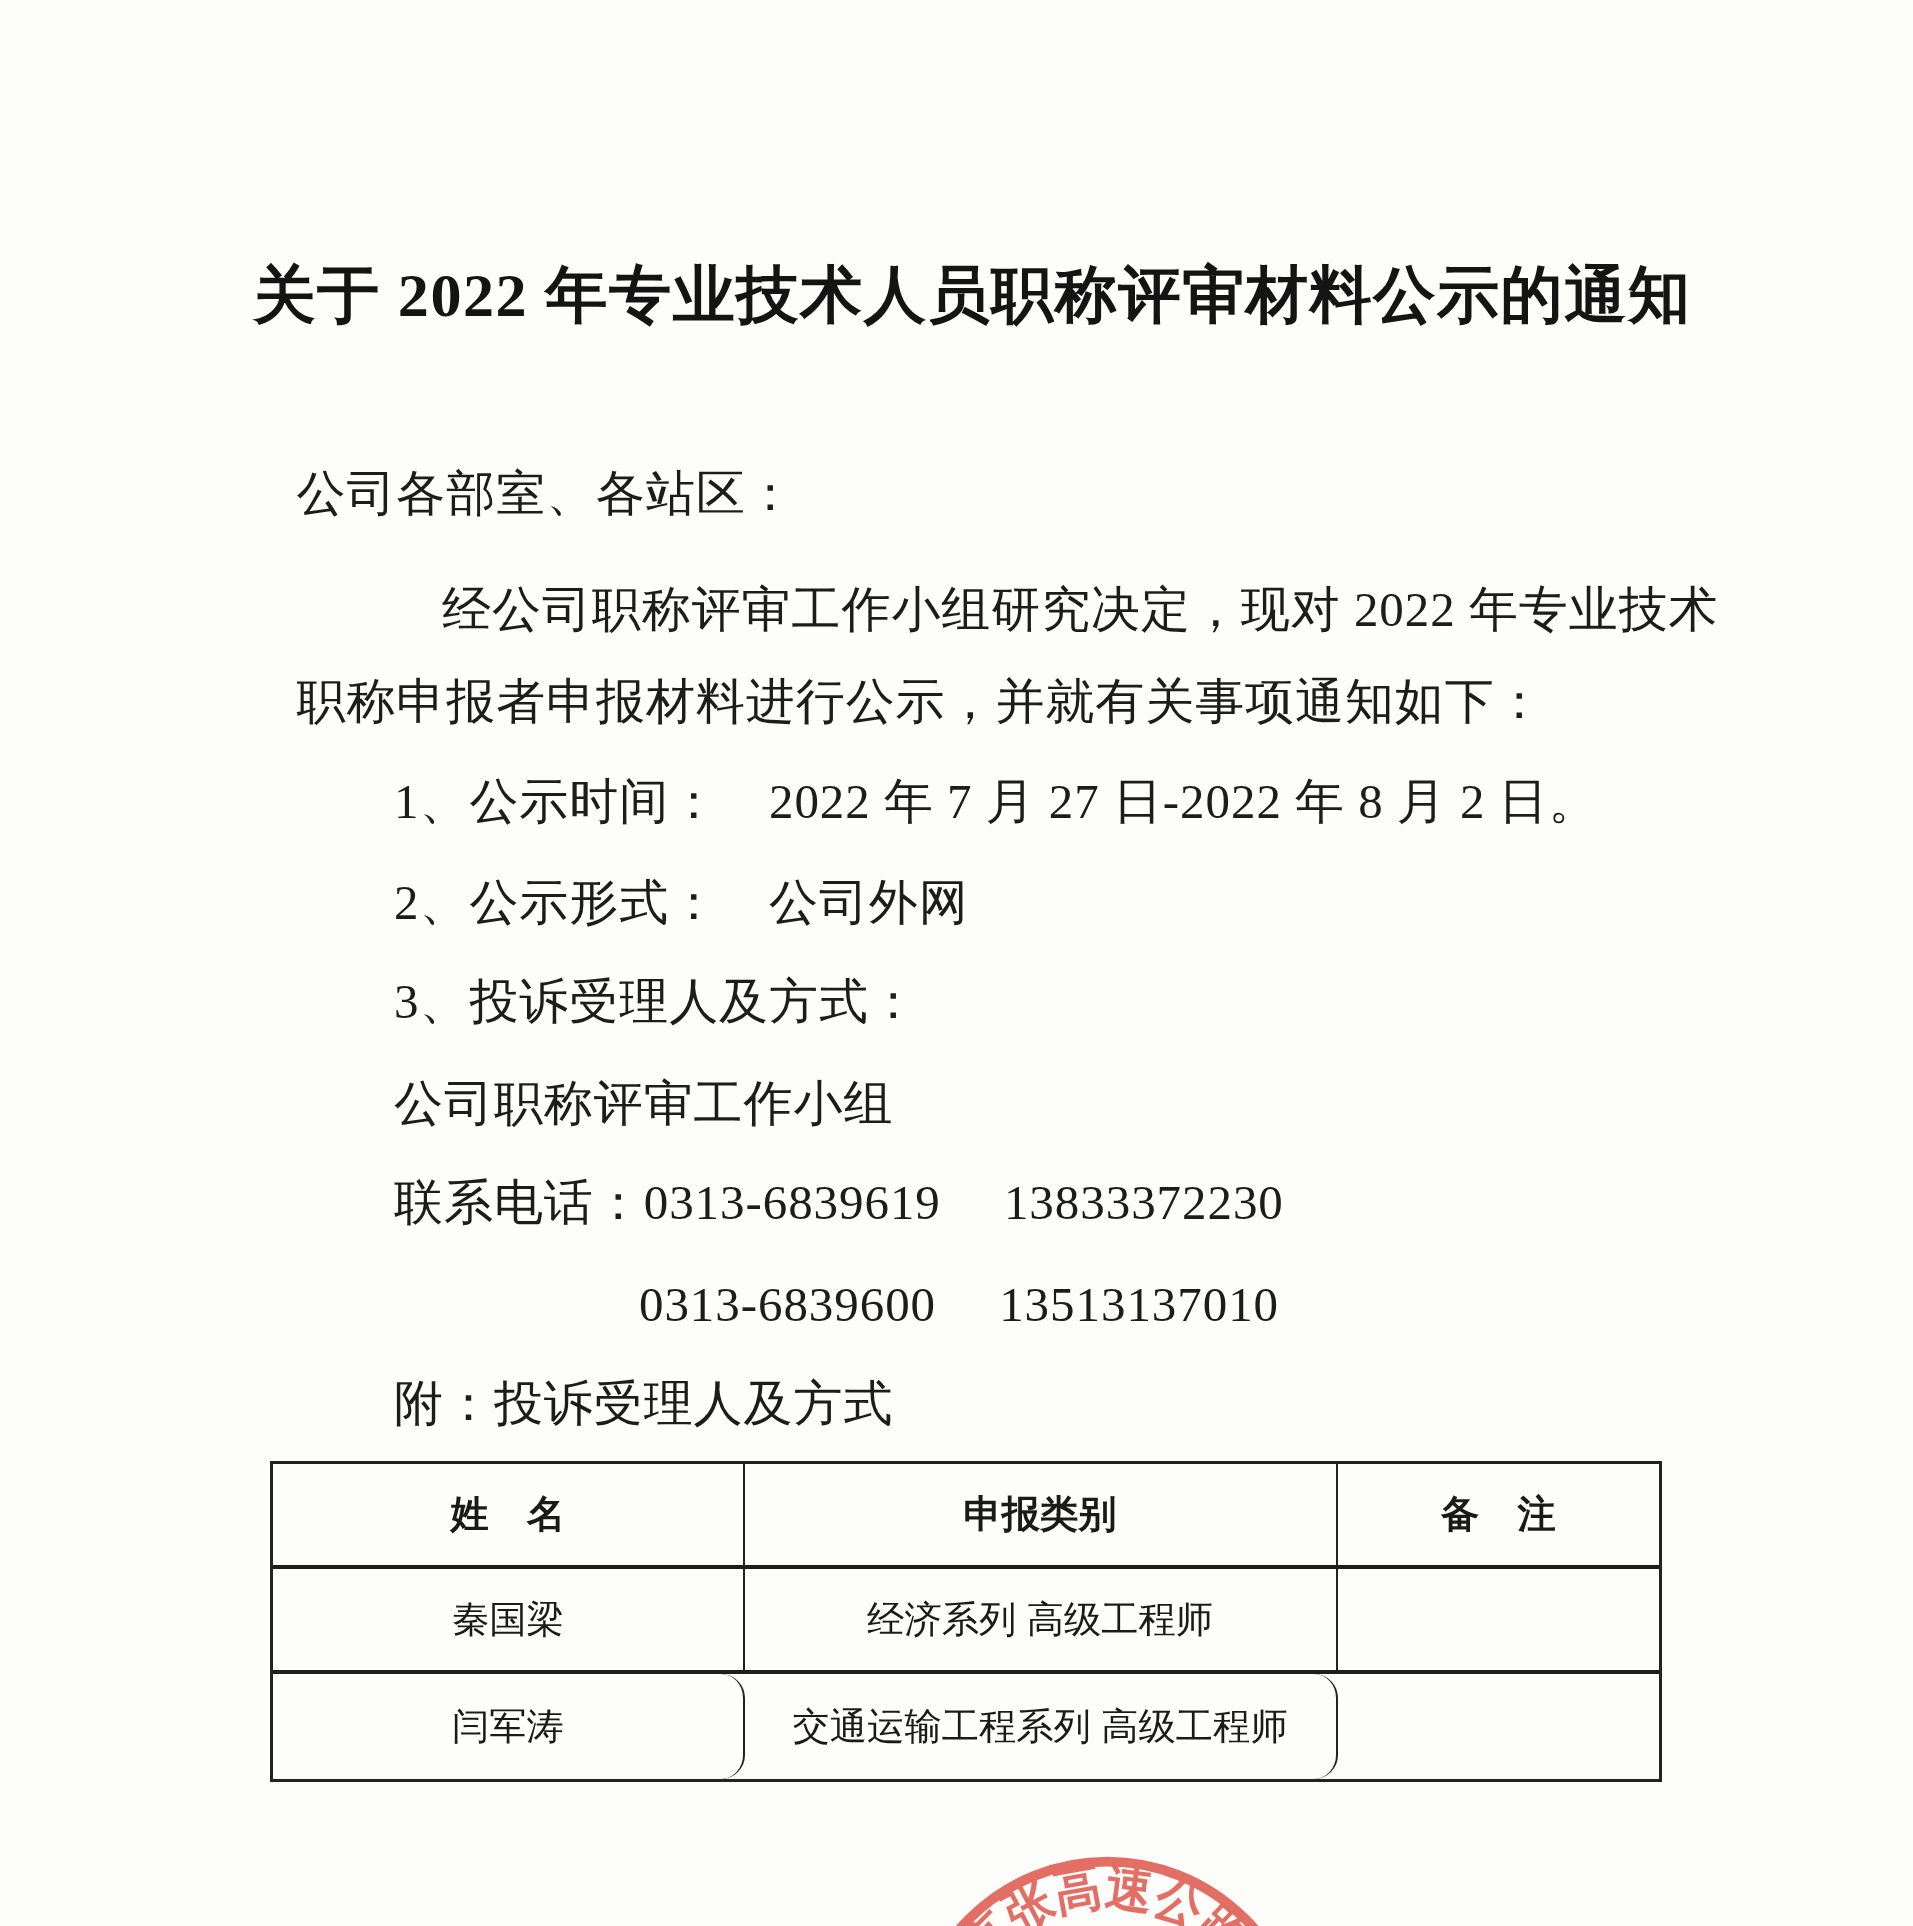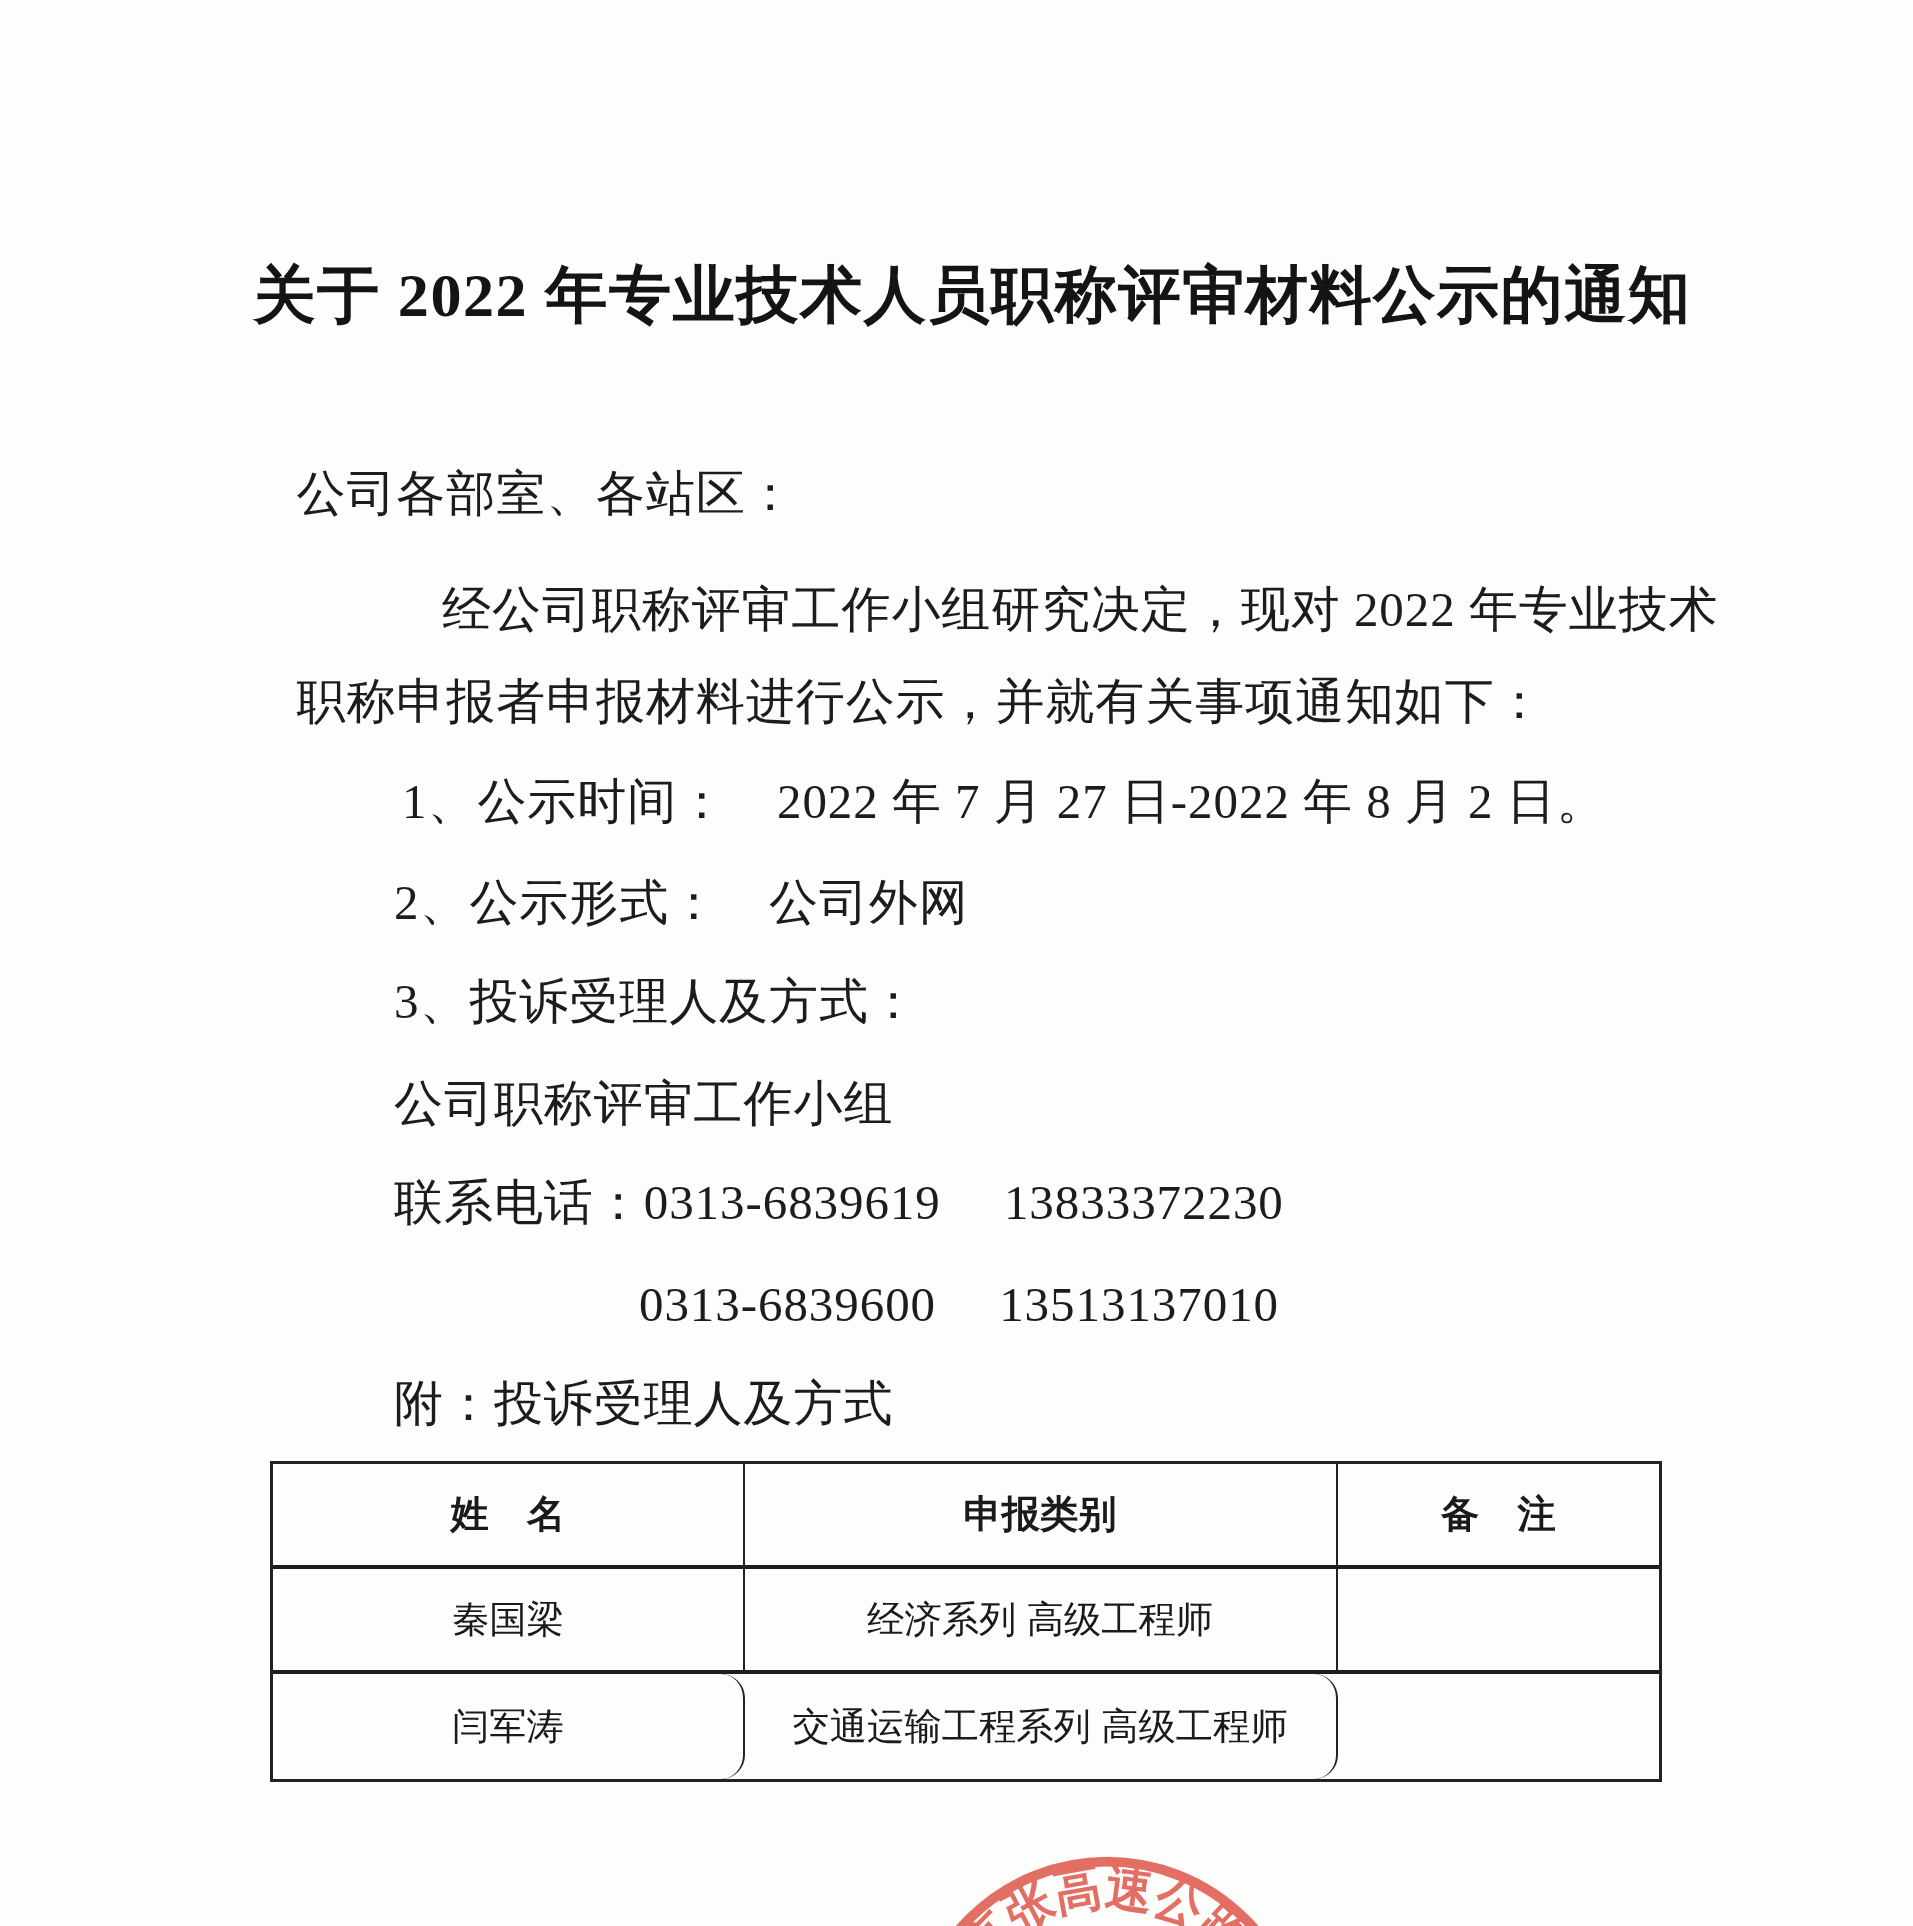--- a/index.html
+++ b/index.html
@@ -33,21 +33,21 @@
     margin: 16px;
     font-size: 3.25vw;
     font-weight: 700;
     white-space: pre;
     letter-spacing: 0.08vw;
     color: #141414;
   }
   .l-salutation { top: 25.8vw; left: 15.5vw; }
   .l-para1      { top: 31.9vw; left: 20.6vw; margin-left: 48px; }
   .l-para2      { top: 36.7vw; left: 15.5vw; }
-  .l-item1      { top: 41.9vw; left: 20.6vw; margin-left: 8px; }
+  .l-item1      { top: 41.9vw; left: 20.6vw; }
   .l-item2      { top: 47.2vw; left: 20.6vw; }
   .l-item3      { top: 52.4vw; left: 20.6vw; text-align: center; }
   .l-group      { top: 57.7vw; left: 20.6vw; }
   .l-phone1     { top: 62.9vw; left: 20.6vw; }
   .l-phone2     { top: 68.2vw; left: 33.4vw; }
   .l-attach     { top: 73.4vw; left: 20.6vw; }
 
   
   .roster {
     position: absolute;

